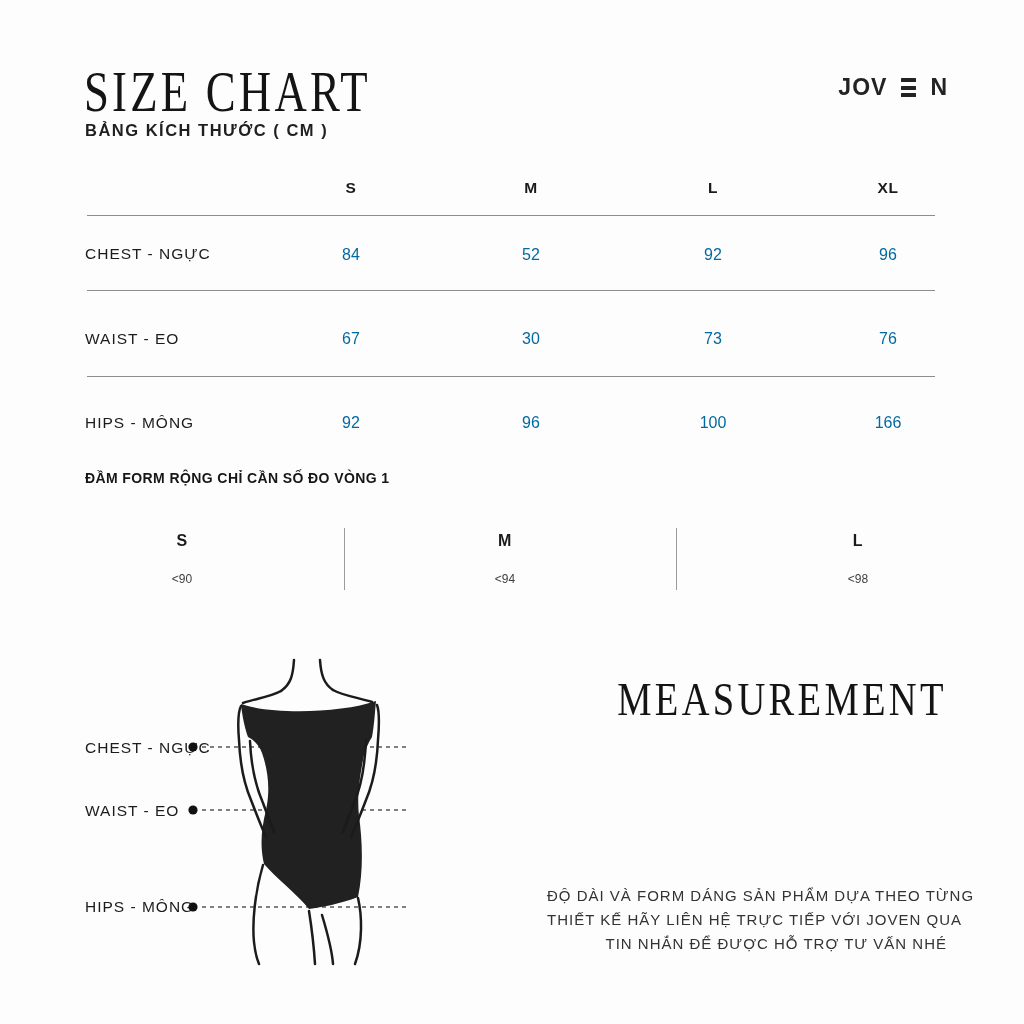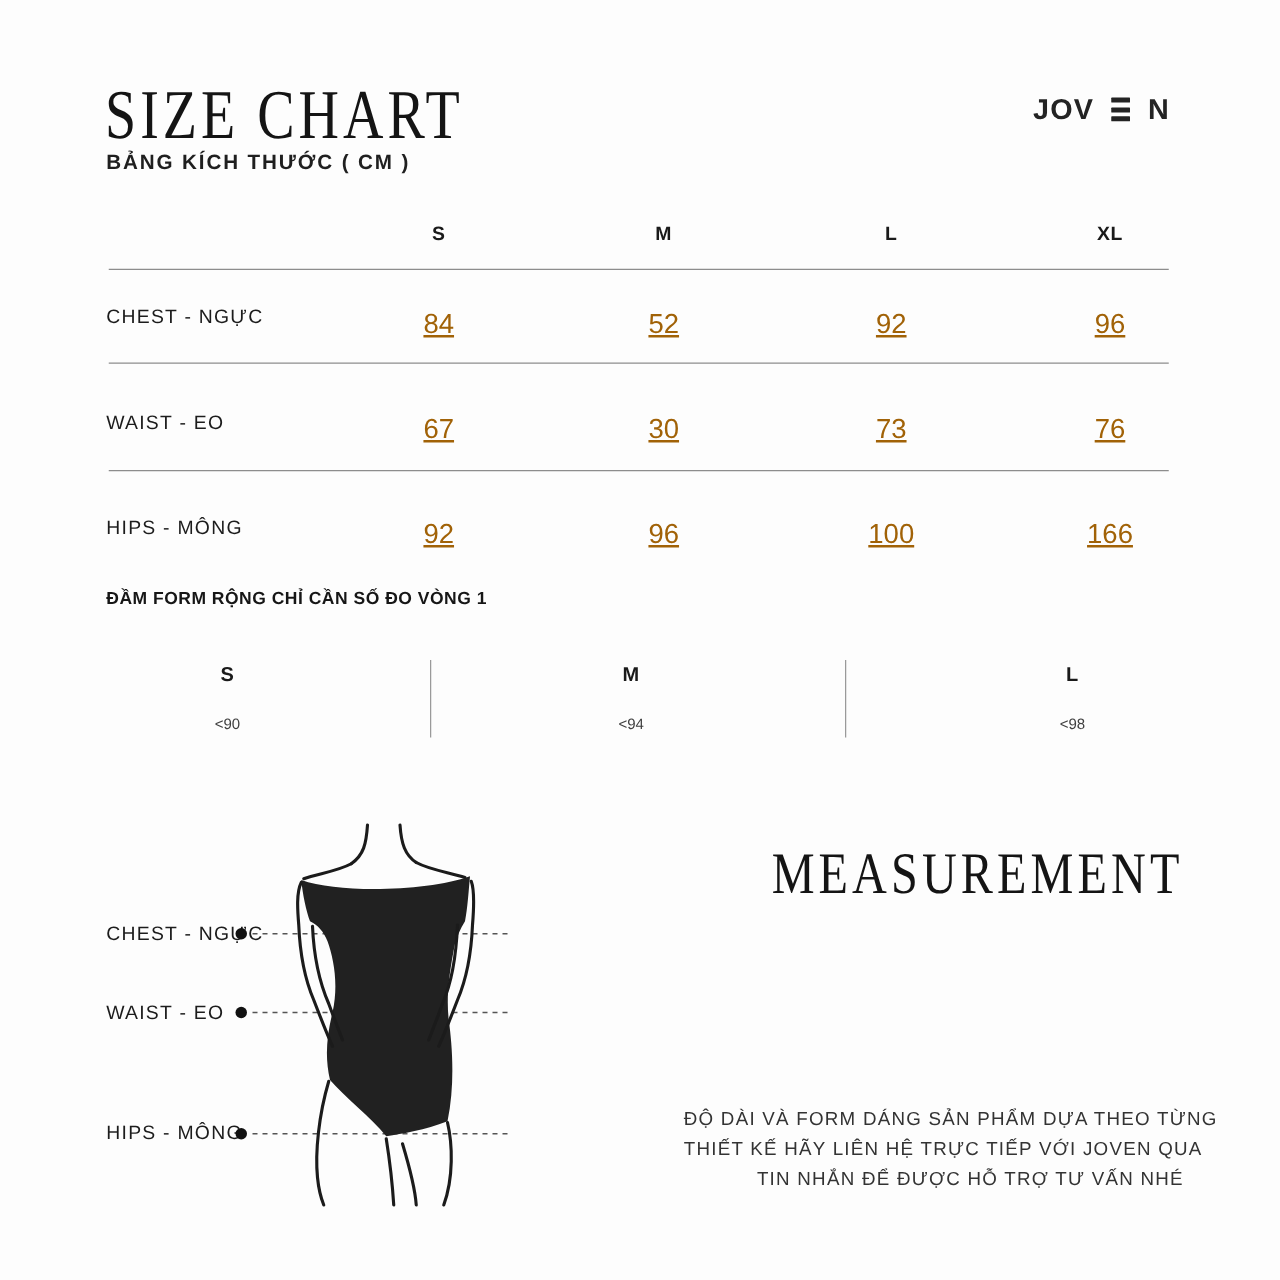--- a/index.html
+++ b/index.html
@@ -14,31 +14,31 @@
     position:absolute; left:84px; top:60px;
     font-family:"Liberation Serif", serif; font-weight:400;
     font-size:56px; letter-spacing:4px; color:#141414;
     transform:scaleX(0.80); transform-origin:left center; white-space:nowrap;
   }
   .subtitle {
     position:absolute; left:85px; top:121px;
     font-size:16.5px; letter-spacing:1.5px; color:#1f1f1f; white-space:nowrap;font-weight:bold;
   }
   .logo {
-    position:absolute; top:74px; right:88px;
+    position:absolute; top:74px; right:76px;
     display:flex; align-items:center; gap:14px;
     font-weight:700; font-size:23px; color:#232323; letter-spacing:1px;
   }
   .logo .lt { display:inline-block; }
   .logo-e { display:flex; flex-direction:column; justify-content:center; gap:3.5px; height:20px; }
   .logo-e i { display:block; width:15px; height:4px; background:#232323; border-radius:0.5px; }
   
   .cell { position:absolute; width:90px; text-align:center; white-space:nowrap; }
   .t1-col { font-weight:700; font-size:15.5px; letter-spacing:0.5px; }
-  .t1-val { font-size:22px; color:#a16207;text-decoration:underline; }
+  .t1-val { font-size:16px; color:#0369a1; }
   .t1-label { position:absolute; left:85px; font-size:15.5px; letter-spacing:1px; color:#1c1c1c; white-space:nowrap; }
   .hline { position:absolute; left:87px; width:848px; height:1px; background:#8d8d8d; }
   .c0 { left:306px; } .c1 { left:486px; } .c2 { left:668px; } .c3 { left:843px; }
   
   .loose-note {
     position:absolute; left:85px; top:470px;
     font-weight:700; font-size:14px; letter-spacing:0.4px; color:#161616; white-space:nowrap;
   }
   
   .t2-cell { position:absolute; width:170px; text-align:center; white-space:nowrap; }

